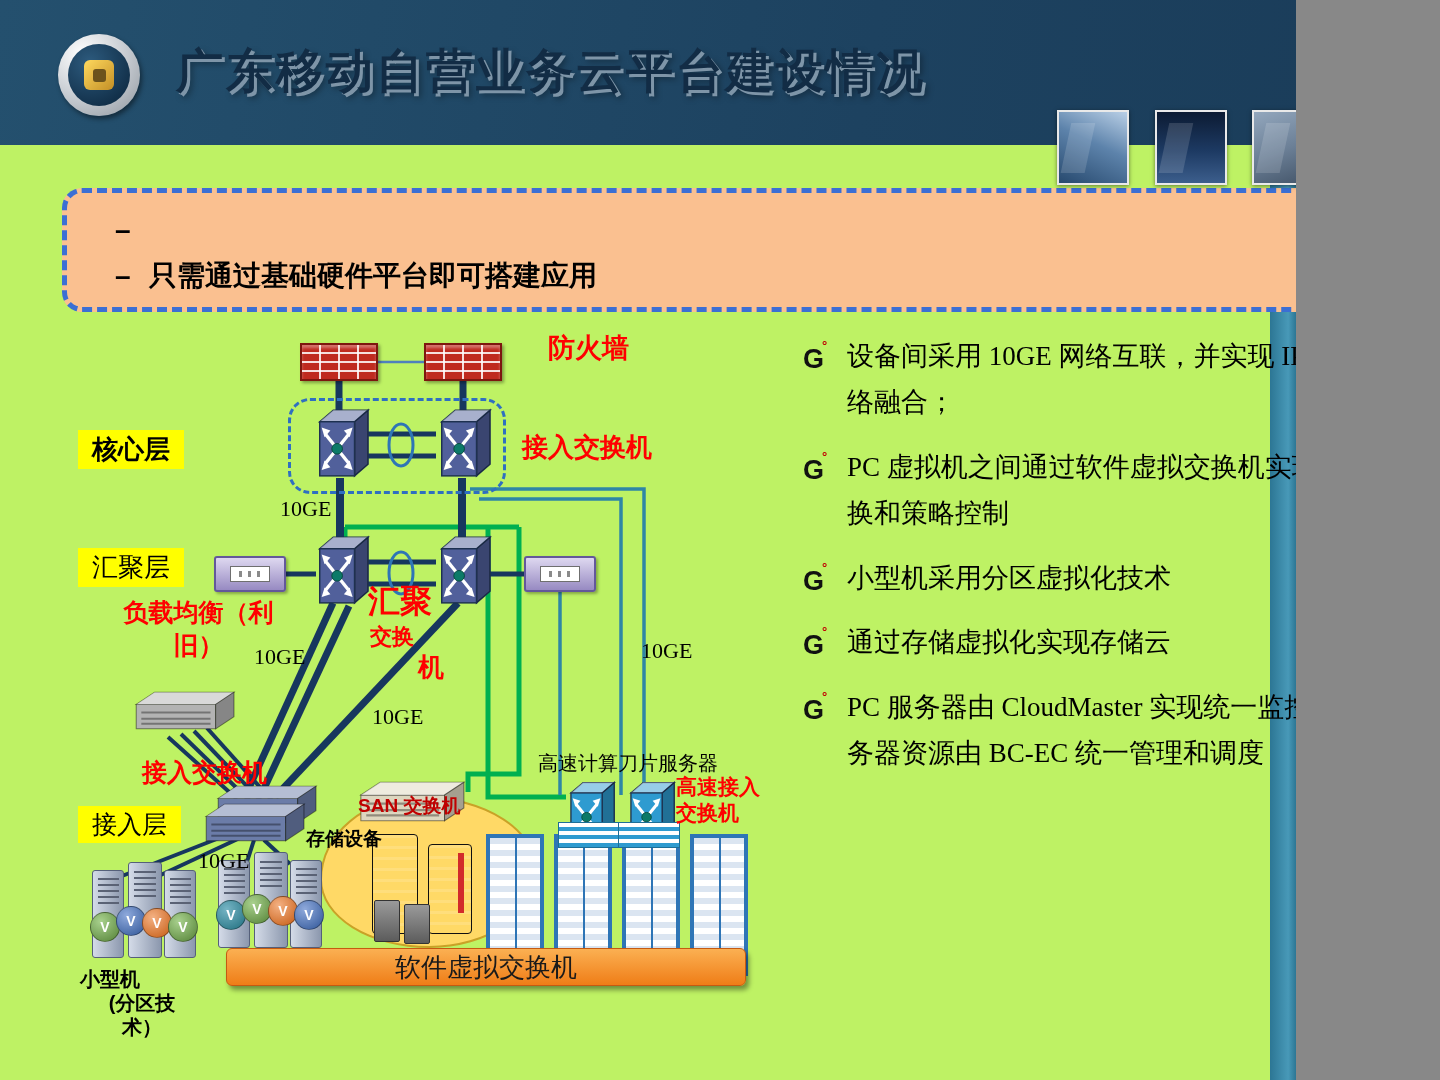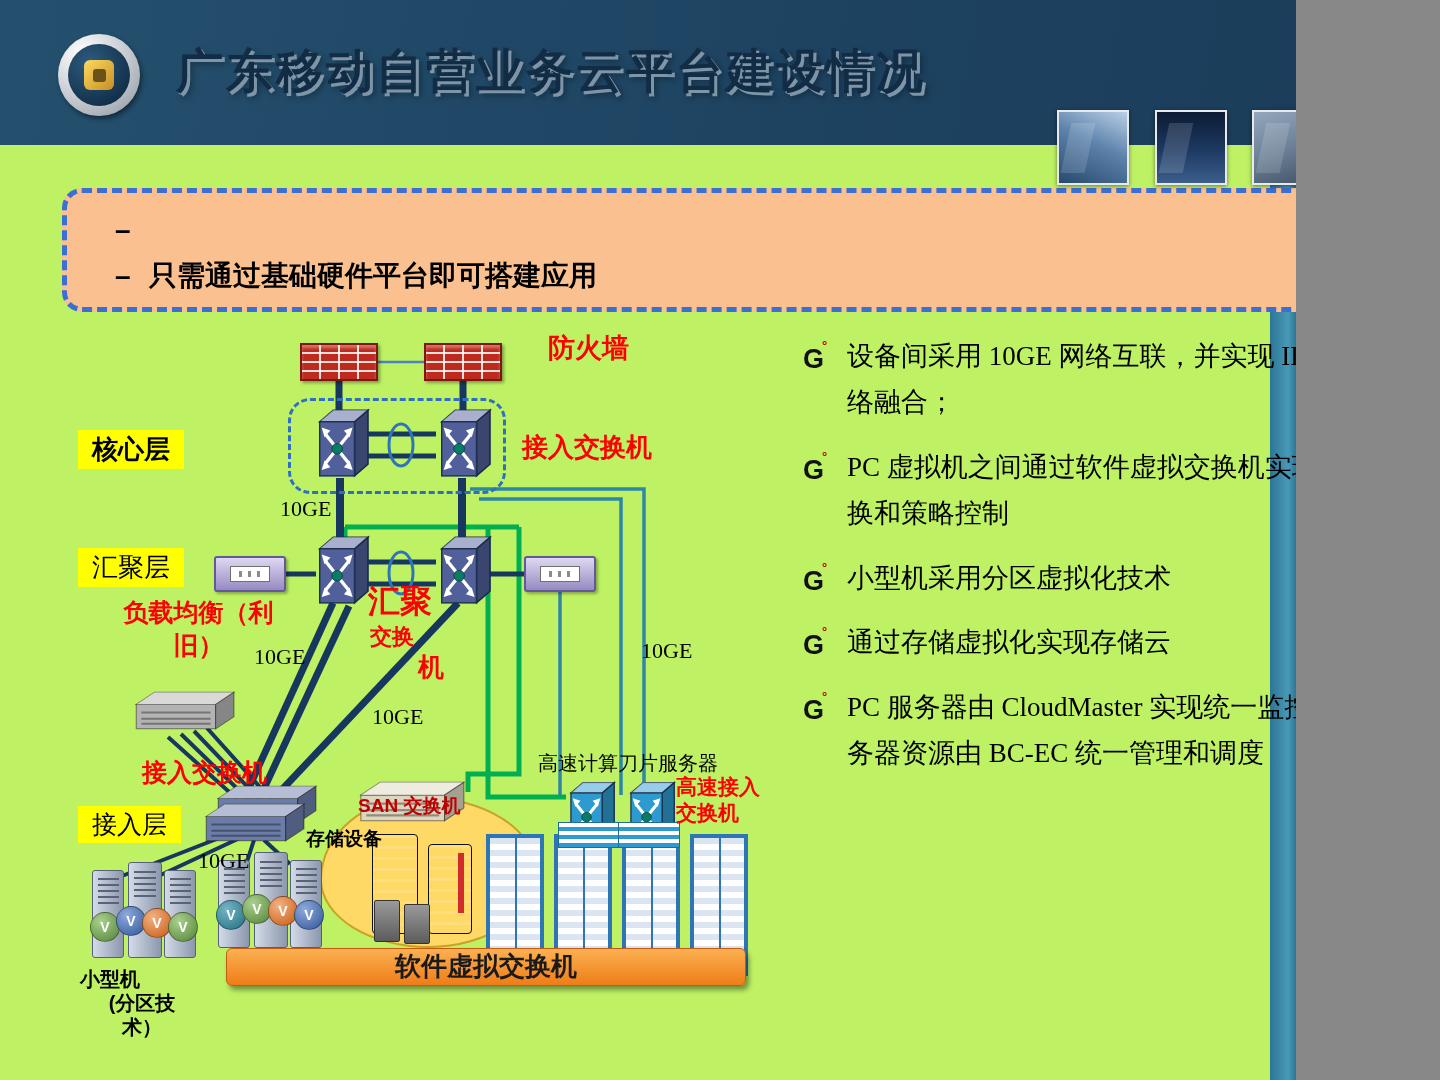--- a/index.html
+++ b/index.html
@@ -91,22 +91,22 @@
 
   .cab{position:absolute;z-index:3;border:1px solid #101010;border-radius:4px;
       background:linear-gradient(180deg,#555 0%,#222 70%,#111 100%);
       background-image:repeating-linear-gradient(180deg,rgba(255,255,255,.14) 0 3px,transparent 3px 11px);}
   .cab-red{position:absolute;right:7px;top:8px;width:6px;height:60px;background:#d22b2b;z-index:4;}
   .cab-sm{position:absolute;z-index:4;border:1px solid #333;border-radius:2px;
       background:linear-gradient(180deg,#9a9a9a,#5c5c5c);}
 
   .soft-bar{position:absolute;left:226px;top:948px;width:520px;height:38px;z-index:6;
       background:linear-gradient(180deg,#fbb052,#ef7d17);border:1px solid #c55a11;border-radius:6px;
-      box-shadow:3px 4px 5px rgba(0,0,0,.4);display:flex;align-items:flex-start;justify-content:center;
-      font-size:26px;font-weight:bold;color:#1a1a1a;font-family:"Liberation Sans",sans-serif;}
+      box-shadow:3px 4px 5px rgba(0,0,0,.4);display:flex;align-items:flex-end;justify-content:center;
+      font-size:26px;font-weight:normal;color:#1a1a1a;font-family:"Liberation Sans",sans-serif;}
 
   .mini{position:absolute;width:118px;height:106px;z-index:3;}
   .tower{position:absolute;border:1px solid #55607a;border-radius:3px;
       background:linear-gradient(90deg,#d4dbe8,#8b97ad);}
   .tower::after{content:"";position:absolute;left:15%;top:8%;width:70%;height:30%;
       background:repeating-linear-gradient(180deg,#5a6275 0 2px,transparent 2px 6px);}
   .ball{position:absolute;width:30px;height:30px;border-radius:50%;display:flex;align-items:center;
       justify-content:center;color:#fff;font-weight:bold;font-size:14px;z-index:4;
       font-family:"Liberation Sans",sans-serif;border:1px solid rgba(0,0,0,.35);}
   .bg-green{background:radial-gradient(circle at 35% 30%,#a9d18e,#538135);}

